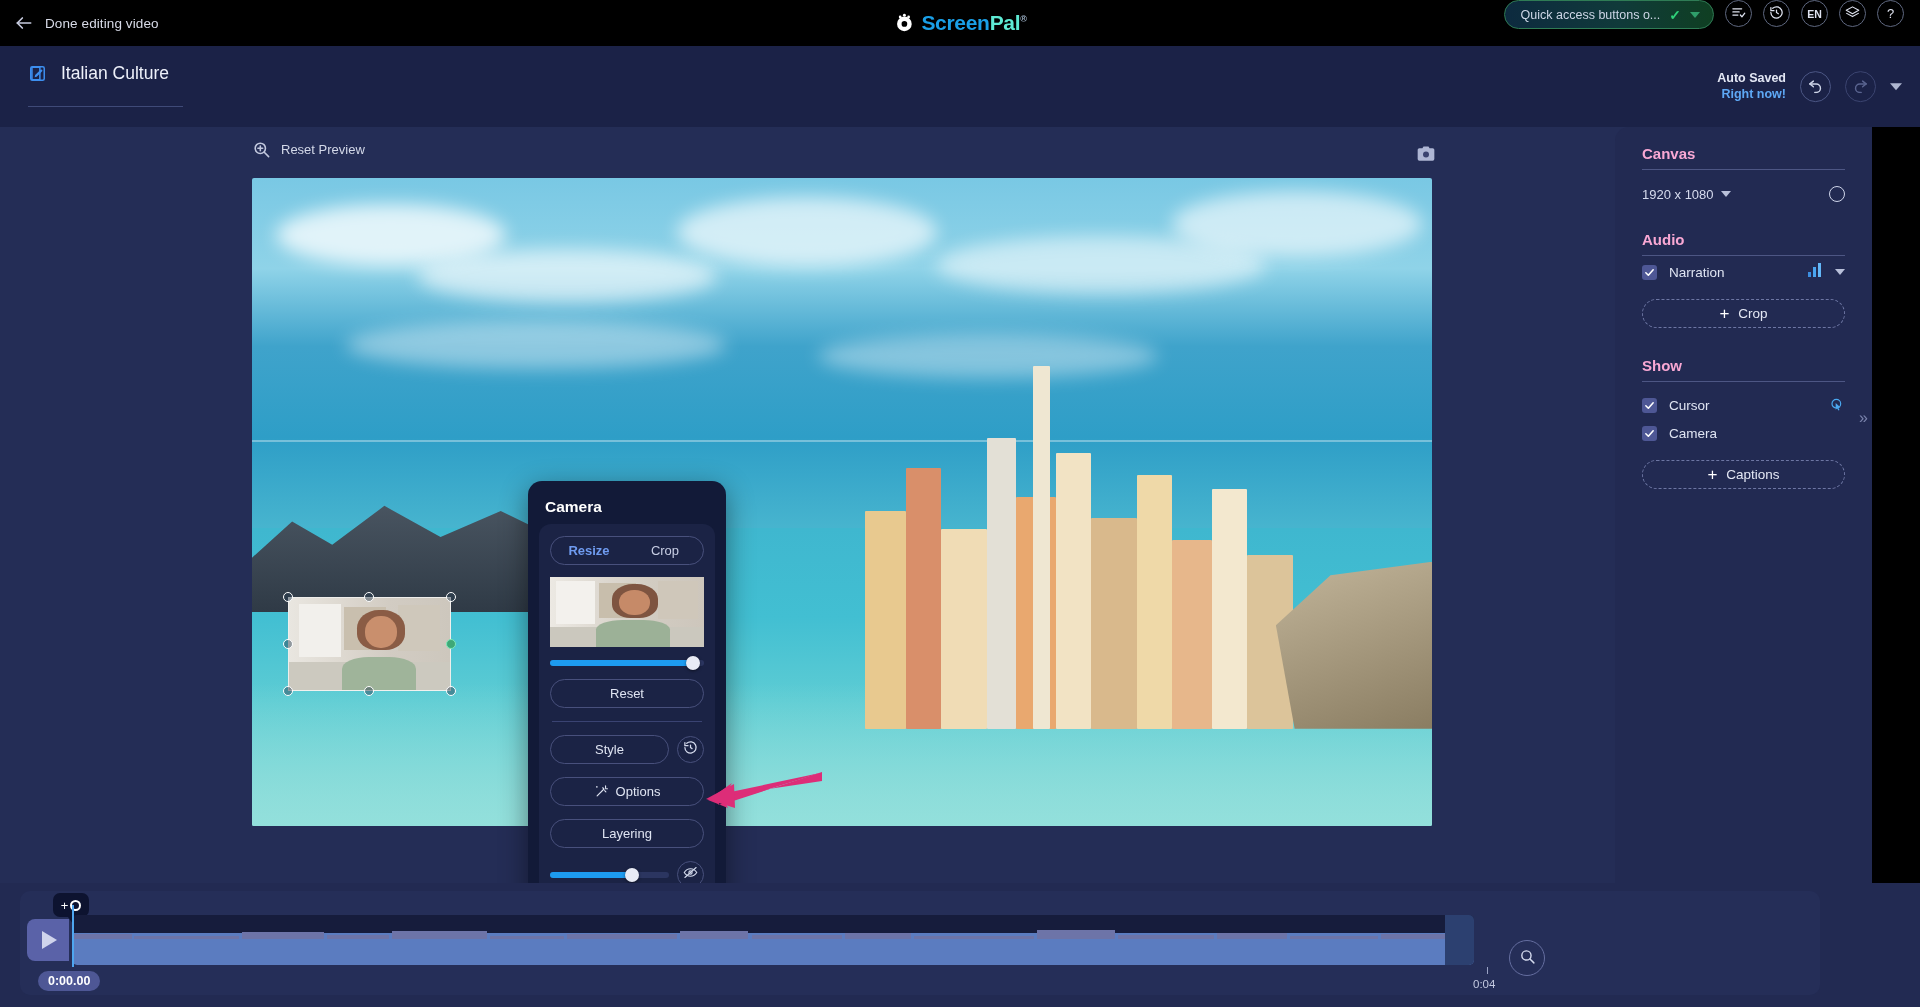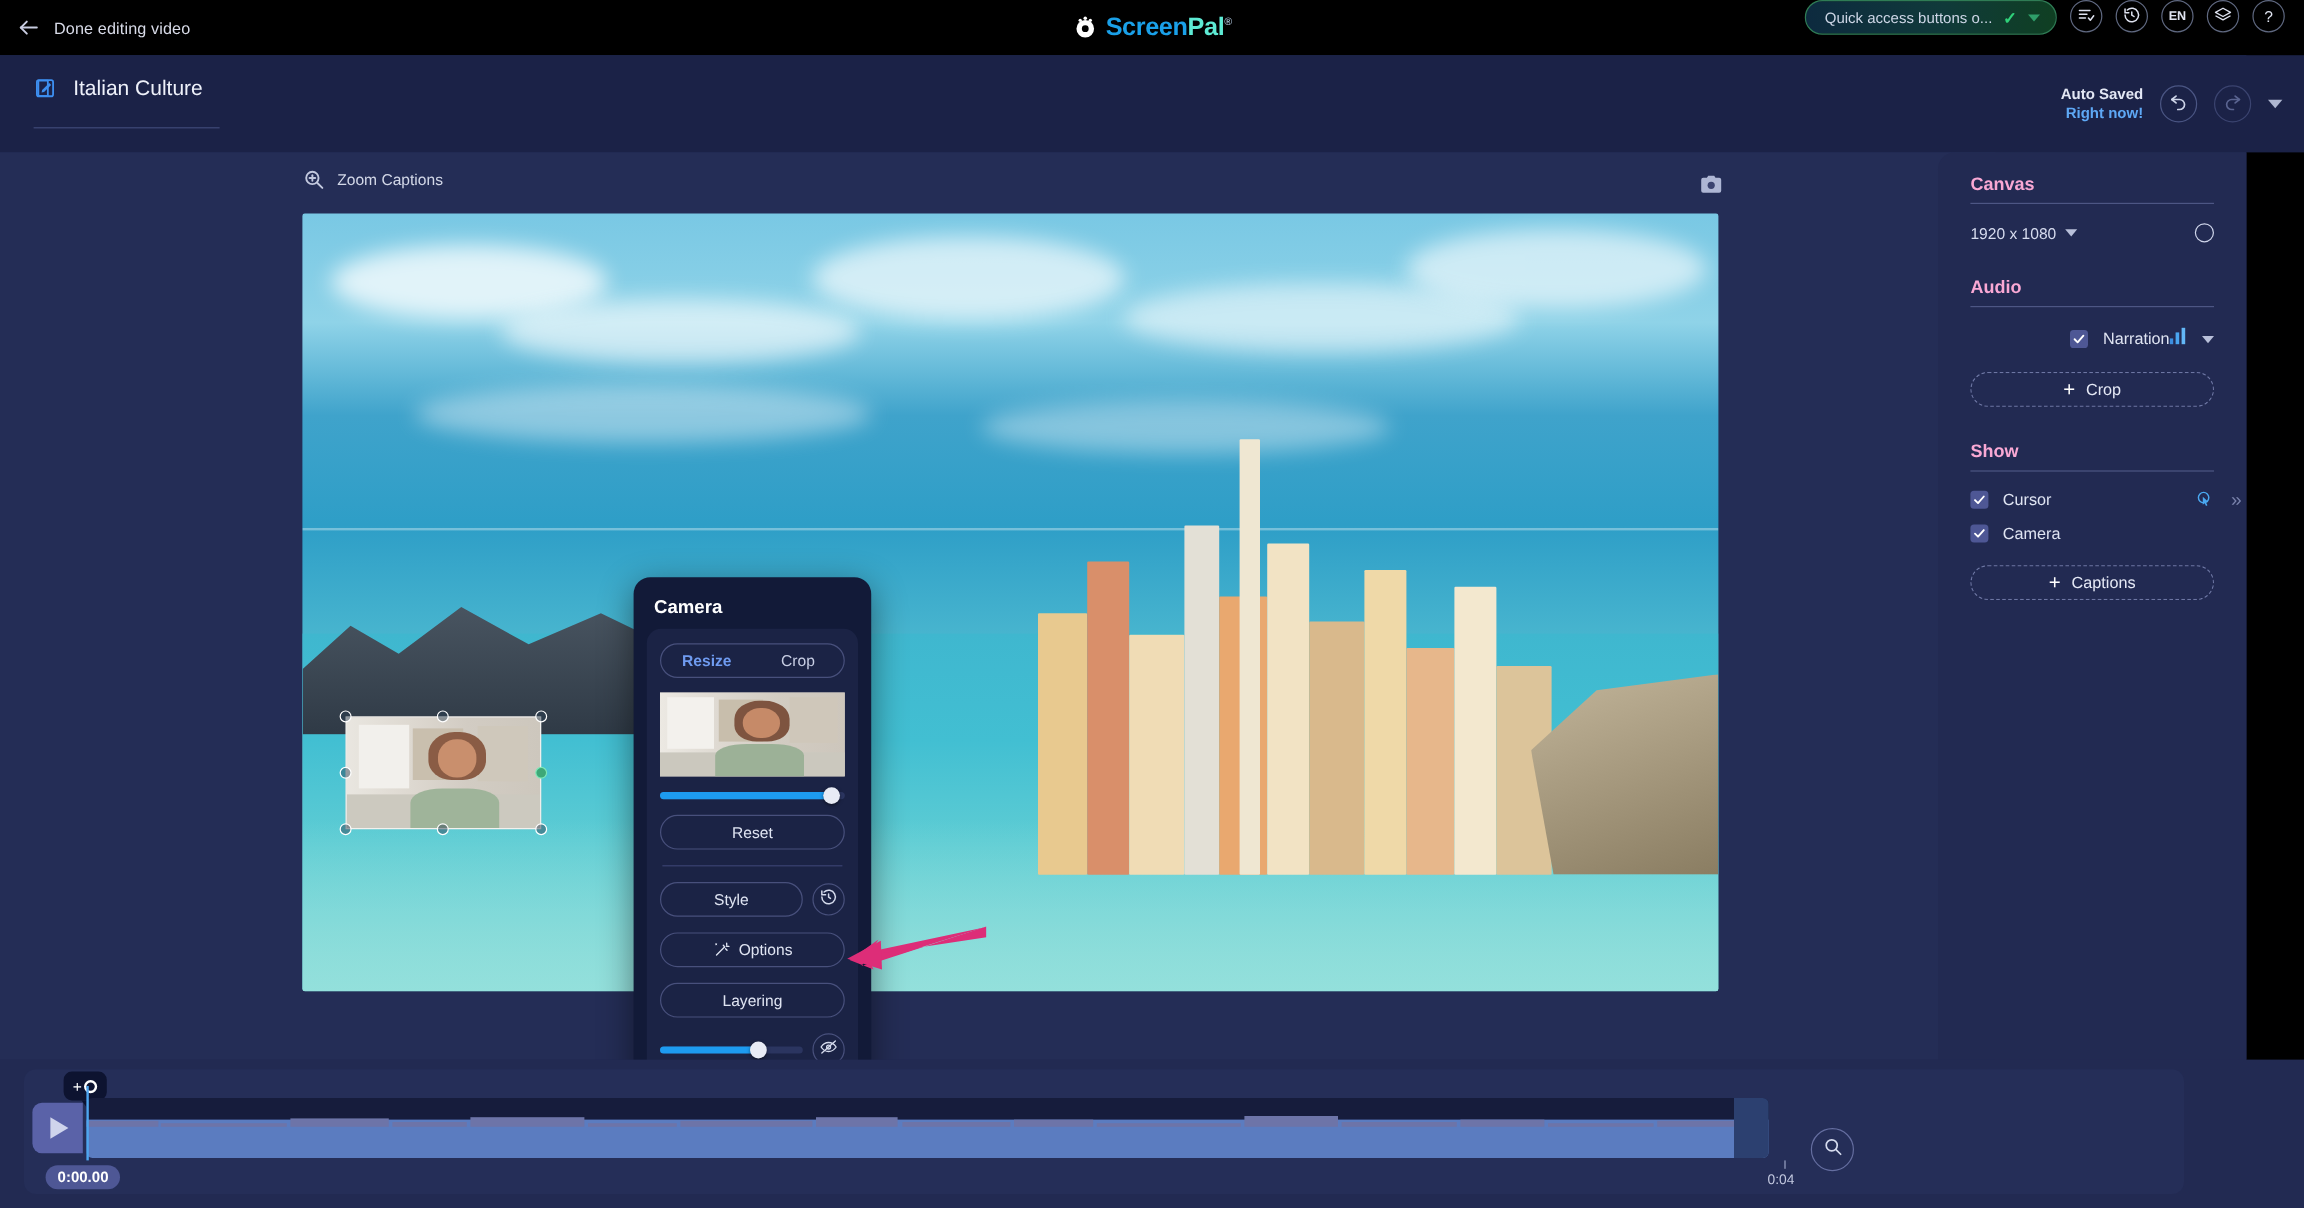--- a/index.html
+++ b/index.html
@@ -303,21 +303,21 @@
   <div class="stage">
     <div class="stage-head">
       <span class="zoom-mag">
         <svg viewBox="0 0 24 24" fill="none" stroke="currentColor" stroke-width="2" stroke-linecap="round">
             <circle cx="10.5" cy="10.5" r="6.5"></circle>
             <line x1="15.5" y1="15.5" x2="21" y2="21"></line>
             <line x1="10.5" y1="7.5" x2="10.5" y2="13.5"></line>
             <line x1="7.5" y1="10.5" x2="13.5" y2="10.5"></line>
           </svg>
       </span>
-      <span class="zoom-label">Zoom Captions</span>
+      <span class="zoom-label">Reset Preview</span>
     </div>
     <span class="cam-snap">
       <svg viewBox="0 0 24 24" fill="currentColor">
           <path d="M9 3l-1.3 2H4a2 2 0 0 0-2 2v11a2 2 0 0 0 2 2h16a2 2 0 0 0 2-2V7a2 2 0 0 0-2-2h-3.7L15 3z"></path>
           <circle cx="12" cy="12.5" r="3.6" fill="#3b4370"></circle>
         </svg>
     </span>
 
     <div class="canvas">
       <div class="cloud" style="left:2%;top:4%;width:230px;height:62px;"></div>
@@ -476,21 +476,21 @@
         <span class="res-text">1920 x 1080</span>
         <span class="res-caret"></span>
       </div>
       <span class="ring"></span>
     </div>
 
     <div style="height:29px"></div>
     <div class="sb-sec-title">Audio</div>
     <div class="sb-rule"></div>
 
-    <div class="sb-row" style="margin-top:17px;justify-content:flex-end">
+    <div class="sb-row" style="margin-top:7px;justify-content:space-between">
       <div style="display:flex;align-items:center">
         <span class="cb">
           <svg viewBox="0 0 24 24" fill="none" stroke="currentColor" stroke-width="3.4" stroke-linecap="round" stroke-linejoin="round">
               <polyline points="4 12.5 9.5 18 20 6"></polyline>
             </svg>
         </span>
         <span class="sb-label">Narration</span>
       </div>
       <div style="display:flex;align-items:center;gap:11px">
         <span>

